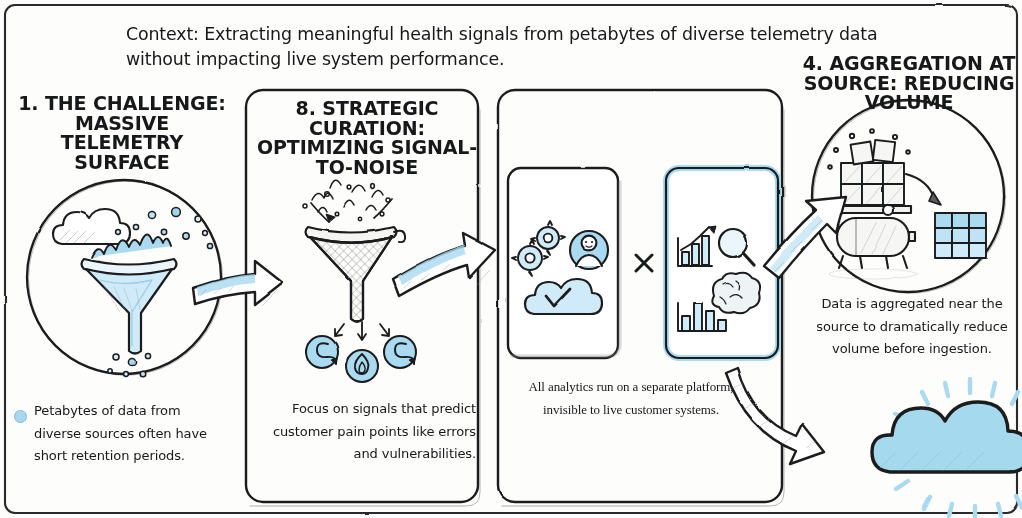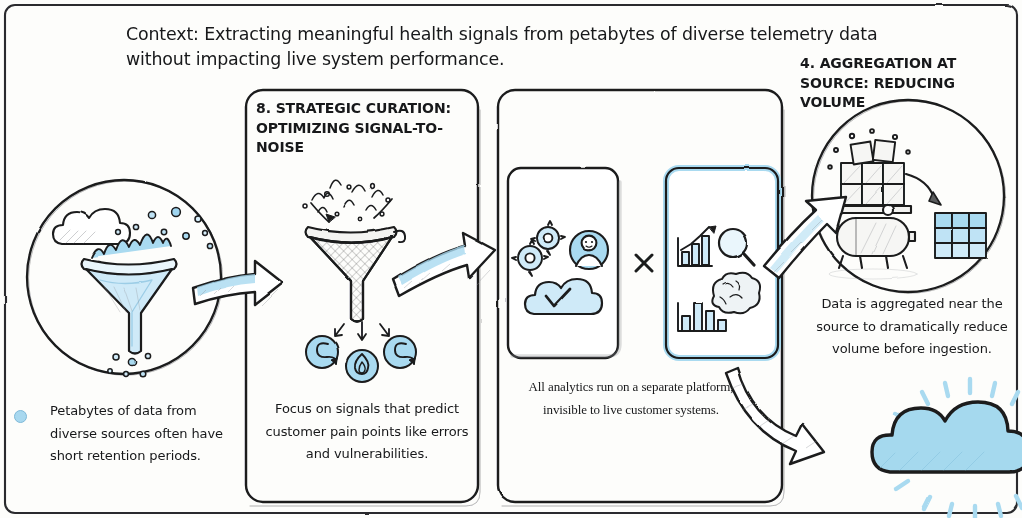--- a/index.html
+++ b/index.html
@@ -14,34 +14,34 @@
   .txt{position:absolute;}
 
   .ctx{
     left:126px;top:6px;width:770px;
     text-align:left;font-size:17.4px;line-height:25px;
     font-family:"DejaVu Sans","Liberation Sans",sans-serif;
     letter-spacing:-0.15px;
     margin-top:16px;
   }
   .hd{
-    font-weight:bold;letter-spacing:-0.1px;
-    font-size:14px;line-height:19.5px;
+    font-weight:bold;text-align:center;letter-spacing:-0.1px;
+    font-size:19px;line-height:19.5px;
   }
   .hd1{left:14px;top:94px;width:216px;}
   .hd2{left:256px;top:99px;width:222px;}
   .hd3{left:502px;top:99px;width:250px;}
   .hd4{left:800px;top:54px;width:218px;}
 
   .cap{
     font-size:13px;line-height:22.6px;text-align:center;
     letter-spacing:-0.1px;
   }
-  .cap1{left:34px;top:400px;width:196px;text-align:left;margin-left:16px;}
-  .cap2{left:258px;top:398px;width:218px;}
+  .cap1{left:34px;top:400px;width:196px;text-align:left;}
+  .cap2{left:258px;top:398px;width:218px;text-align:right;}
   .cap3{left:518px;top:376px;width:226px;font-family:Liberation Serif, serif;}
   .cap4{left:806px;top:293px;width:212px;}
 
   .bullet{
     position:absolute;left:14px;top:410px;width:11px;height:11px;
     border-radius:50%;background:#a8d8ef;border:1.3px solid #7fb9d8;
   }
 </style>
 </head>
 <body>
@@ -362,20 +362,21 @@
         <line x1="758" y1="428" x2="770" y2="420"></line>
             <line x1="782" y1="444" x2="794" y2="436"></line>
         <line x1="806" y1="448" x2="818" y2="440"></line>
       </g>
     </g>
   </g>
 </svg>
 
 <div class="txt ctx">Context: Extracting meaningful health signals from petabytes of diverse telemetry data without impacting live system performance.</div>
 
+<div class="txt hd hd1">1. THE CHALLENGE: MASSIVE TELEMETRY SURFACE</div>
 <div class="txt hd hd2">8. STRATEGIC CURATION: OPTIMIZING SIGNAL-TO-NOISE</div>
 <div class="txt hd hd4">4. AGGREGATION AT SOURCE: REDUCING VOLUME</div>
 
 <div class="bullet"></div>
 <div class="txt cap cap1">Petabytes of data from diverse sources often have short retention periods.</div>
 <div class="txt cap cap2">Focus on signals that predict customer pain points like errors and vulnerabilities.</div>
 <div class="txt cap cap3">All analytics run on a separate platform, invisible to live customer systems.</div>
 <div class="txt cap cap4">Data is aggregated near the source to dramatically reduce volume before ingestion.</div>
 
 </div>

